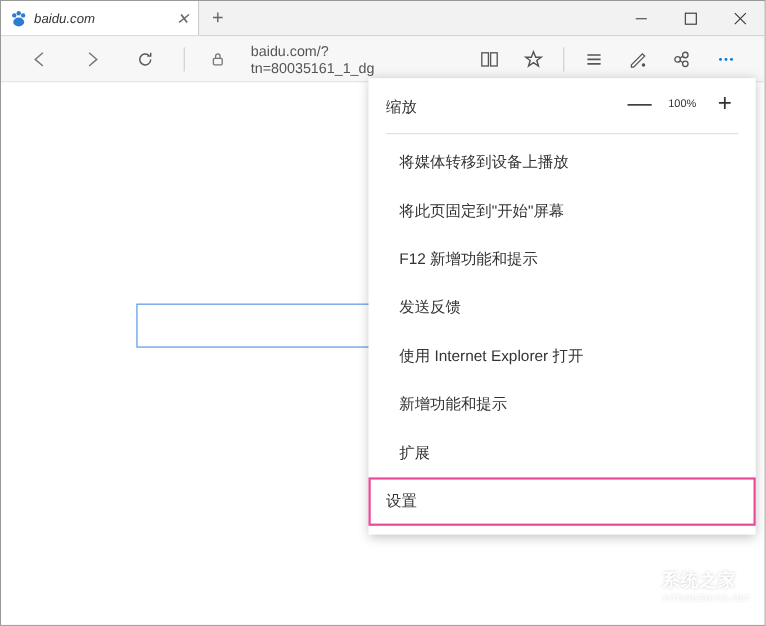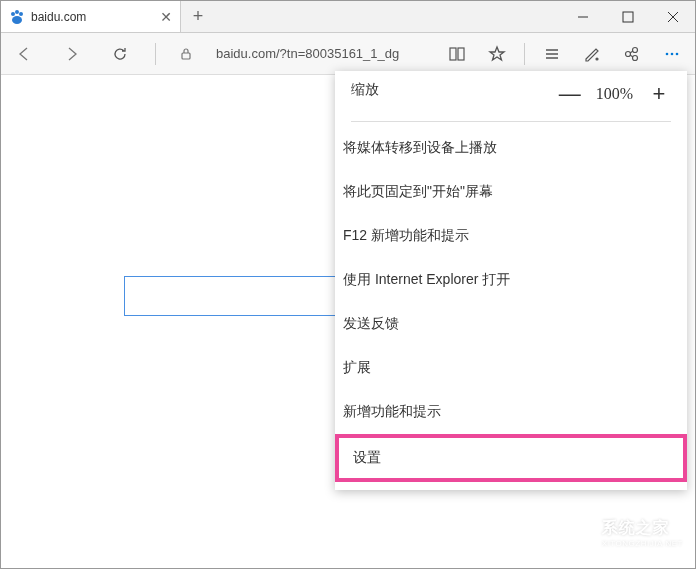--- a/index.html
+++ b/index.html
@@ -1,46 +1,46 @@
 <!DOCTYPE html>
 <html><head>
   <meta charset="utf-8">
   <style>
     * { margin: 0; padding: 0; box-sizing: border-box; font-family: "Microsoft YaHei", "Segoe UI", sans-serif; }
     body { width: 696px; height: 569px; background: #fff; position: relative; overflow: hidden; border: 1px solid #999; }
     
     .titlebar { height: 32px; background: #f2f2f2; display: flex; align-items: stretch; border-bottom: 1px solid #ccc; }
-    .tab { width: 180px; background: #fff; border-right: 1px solid #ccc; display: flex; align-items: center; padding: 0 8px; gap: 6px; font-size: 12px; }
+    .tab { width: 180px; background: #fff; border-right: 1px solid #ccc; display: flex; align-items: center; padding: 0 8px; gap: 6px; font-size: 12px; font-style: italic; }
     .tab-favicon { width: 16px; height: 16px; display: flex; align-items: center; justify-content: center; }
     .tab-title { flex: 1; color: #333; }
     .tab-close { color: #666; font-size: 14px; cursor: pointer; }
     .new-tab { width: 34px; display: flex; align-items: center; justify-content: center; color: #666; font-size: 18px; }
     .win-controls { margin-left: auto; display: flex; }
     .win-btn { width: 45px; display: flex; align-items: center; justify-content: center; color: #333; }
     
-    .toolbar { height: 42px; background: #f7f7f7; border-bottom: 1px solid #ddd; display: flex; align-items: center; padding: 0 4px; gap: 10px; }
+    .toolbar { height: 42px; background: #f7f7f7; border-bottom: 1px solid #ddd; display: flex; align-items: center; padding: 0 16px; gap: 10px; }
     .tb-btn { width: 38px; height: 38px; display: flex; align-items: center; justify-content: center; color: #666; }
     .url-box { flex: 1; height: 30px; display: flex; align-items: center; padding: 0 6px; font-size: 13px; color: #555; }
     .tb-right { display: flex; align-items: center; gap: 2px; }
     .tb-right .tb-btn { color: #555; }
     .more-btn { color: #0078d7 !important; }
     
     .content { position: relative; background: #fff; height: calc(100% - 74px); padding-top: 95px; display: flex; flex-direction: column; align-items: center; }
     .logo { font-size: 44px; font-weight: bold; color: #e10602; letter-spacing: -2px; }
     .search-box { width: 448px; height: 40px; border: 1px solid #4a90e2; margin-top: 56px; }
     
     .menu { position: absolute; right: 8px; top: 70px; width: 352px; background: #fff; box-shadow: 0 2px 10px rgba(0,0,0,0.25); z-index: 10; padding-bottom: 8px; }
-    .zoom-row { display: flex; align-items: flex-start; padding: 10px 16px; font-size: 14px; color: #333; }
+    .zoom-row { display: flex; align-items: flex-end; padding: 10px 16px; font-size: 14px; color: #333; }
     .zoom-label { flex: 1; }
     .zoom-ctrl { display: flex; align-items: center; gap: 14px; }
     .zoom-btn { font-size: 22px; color: #333; width: 24px; text-align: center; }
-    .zoom-val { font-size: 16px; font-family: Liberation Serif, serif; }
+    .zoom-val { font-size: 10px; }
     .menu-divider { height: 1px; background: #ddd; margin: 4px 16px; }
-    .menu-item { padding: 13px 8px; font-size: 14px; color: #333; cursor: pointer; }
-    .menu-item.highlight { border: 4px solid #ec4899; padding: 11px 14px; }
+    .menu-item { padding: 13px 28px; font-size: 14px; color: #333; cursor: pointer; }
+    .menu-item.highlight { border: 2px solid #ec4899; padding: 11px 14px; }
     
     .watermark { position: absolute; right: 12px; bottom: 18px; opacity: 0.4; color: #fff; text-shadow: 0 0 3px rgba(0,0,0,0.5); display: flex; align-items: center; gap: 6px; pointer-events: none; }
     .wm-icon { width: 34px; height: 34px; }
     .wm-text { font-size: 16px; font-weight: bold; letter-spacing: 1px; }
     .wm-url { font-size: 8px; letter-spacing: 0.5px; display: block; }
   </style>
 </head>
 <body>
 
 <div class="titlebar">
@@ -159,24 +159,24 @@
     <div class="zoom-ctrl">
       <span class="zoom-btn">—</span>
       <span class="zoom-val">100%</span>
       <span class="zoom-btn">+</span>
     </div>
   </div>
   <div class="menu-divider"></div>
   <div class="menu-item">将媒体转移到设备上播放</div>
   <div class="menu-item">将此页固定到"开始"屏幕</div>
   <div class="menu-item">F12 新增功能和提示</div>
+  <div class="menu-item">发送反馈</div>
   <div class="menu-item">使用 Internet Explorer 打开</div>
-  <div class="menu-item">发送反馈</div>
+  <div class="menu-item">新增功能和提示</div>
   <div class="menu-item">扩展</div>
-  <div class="menu-item">新增功能和提示</div>
   <div class="menu-item highlight">设置</div>
 </div>
 
 <div class="watermark">
   <svg class="wm-icon" viewBox="0 0 40 40">
       <path d="M6 20 L20 8 L34 20 M10 18 V34 H30 V18 M17 34 V24 H23 V34" fill="none" stroke="#fff" stroke-width="2"></path>
     </svg>
   <div>
     <span class="wm-text">系统之家</span>
     <span class="wm-url">XITONGZHIJIA.NET</span>

